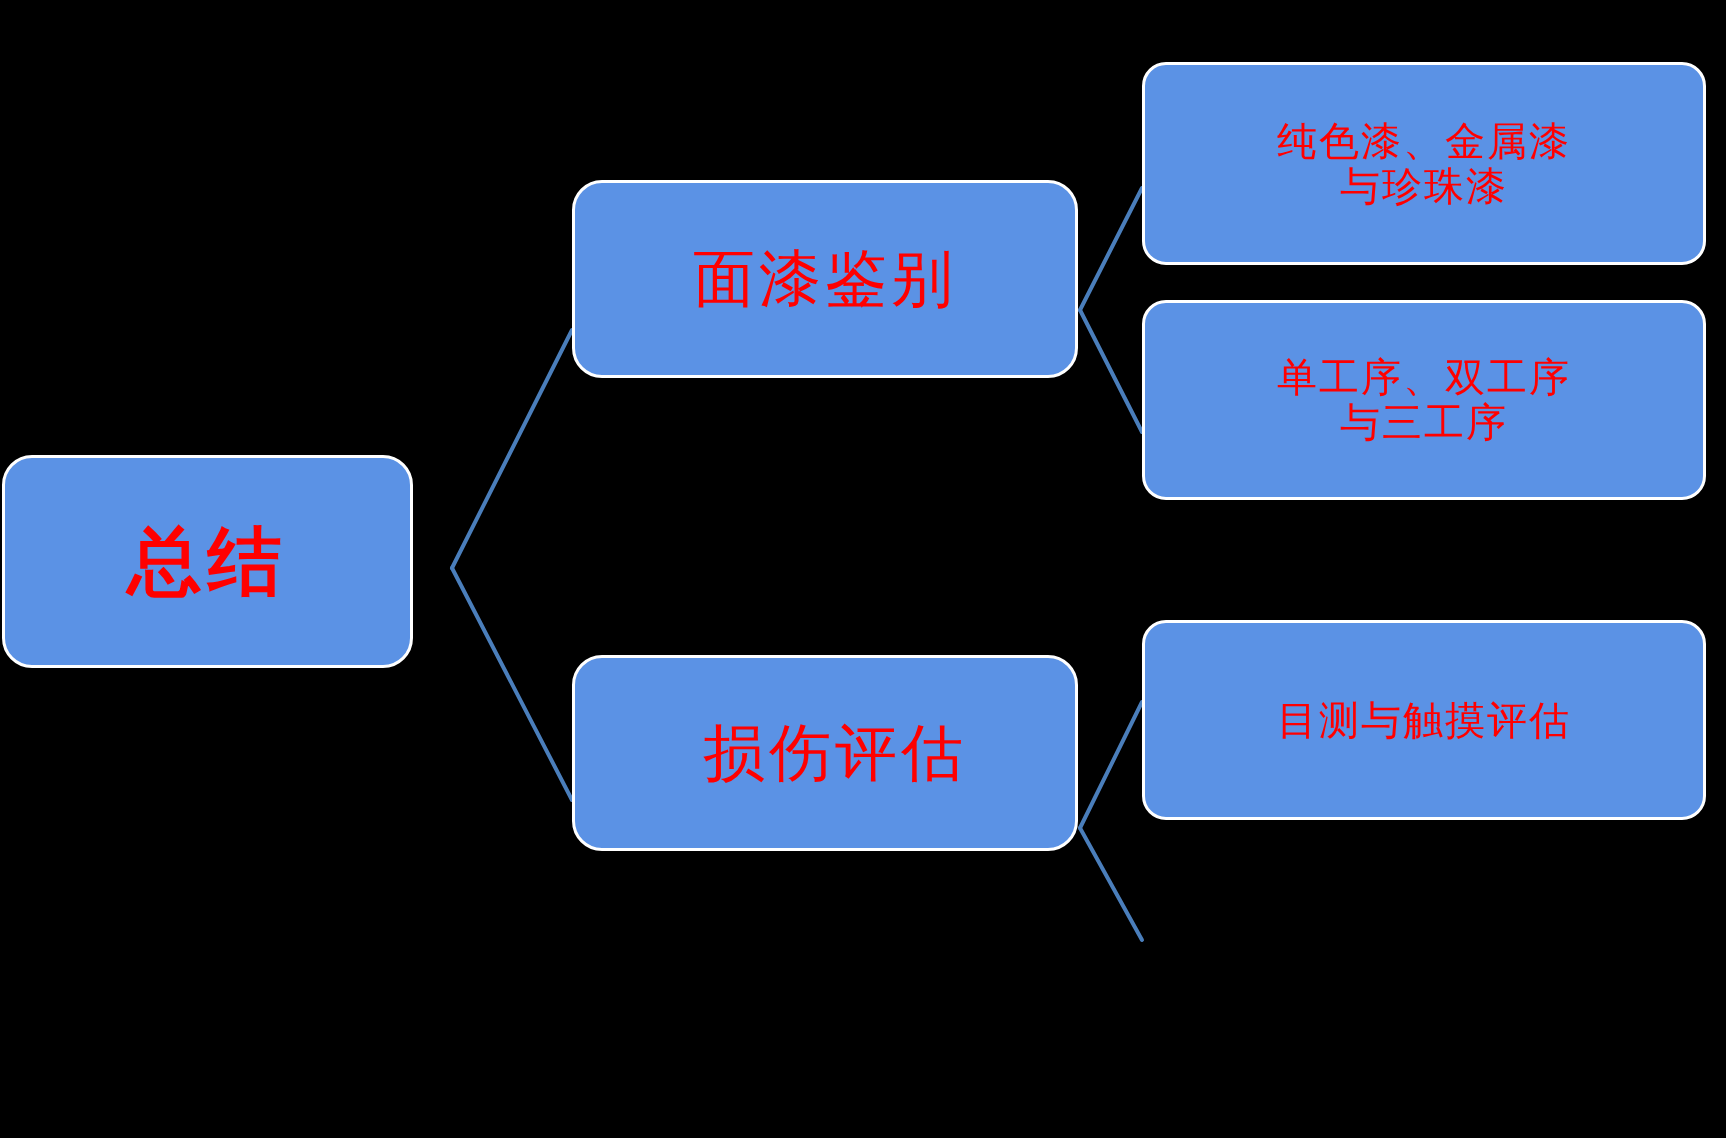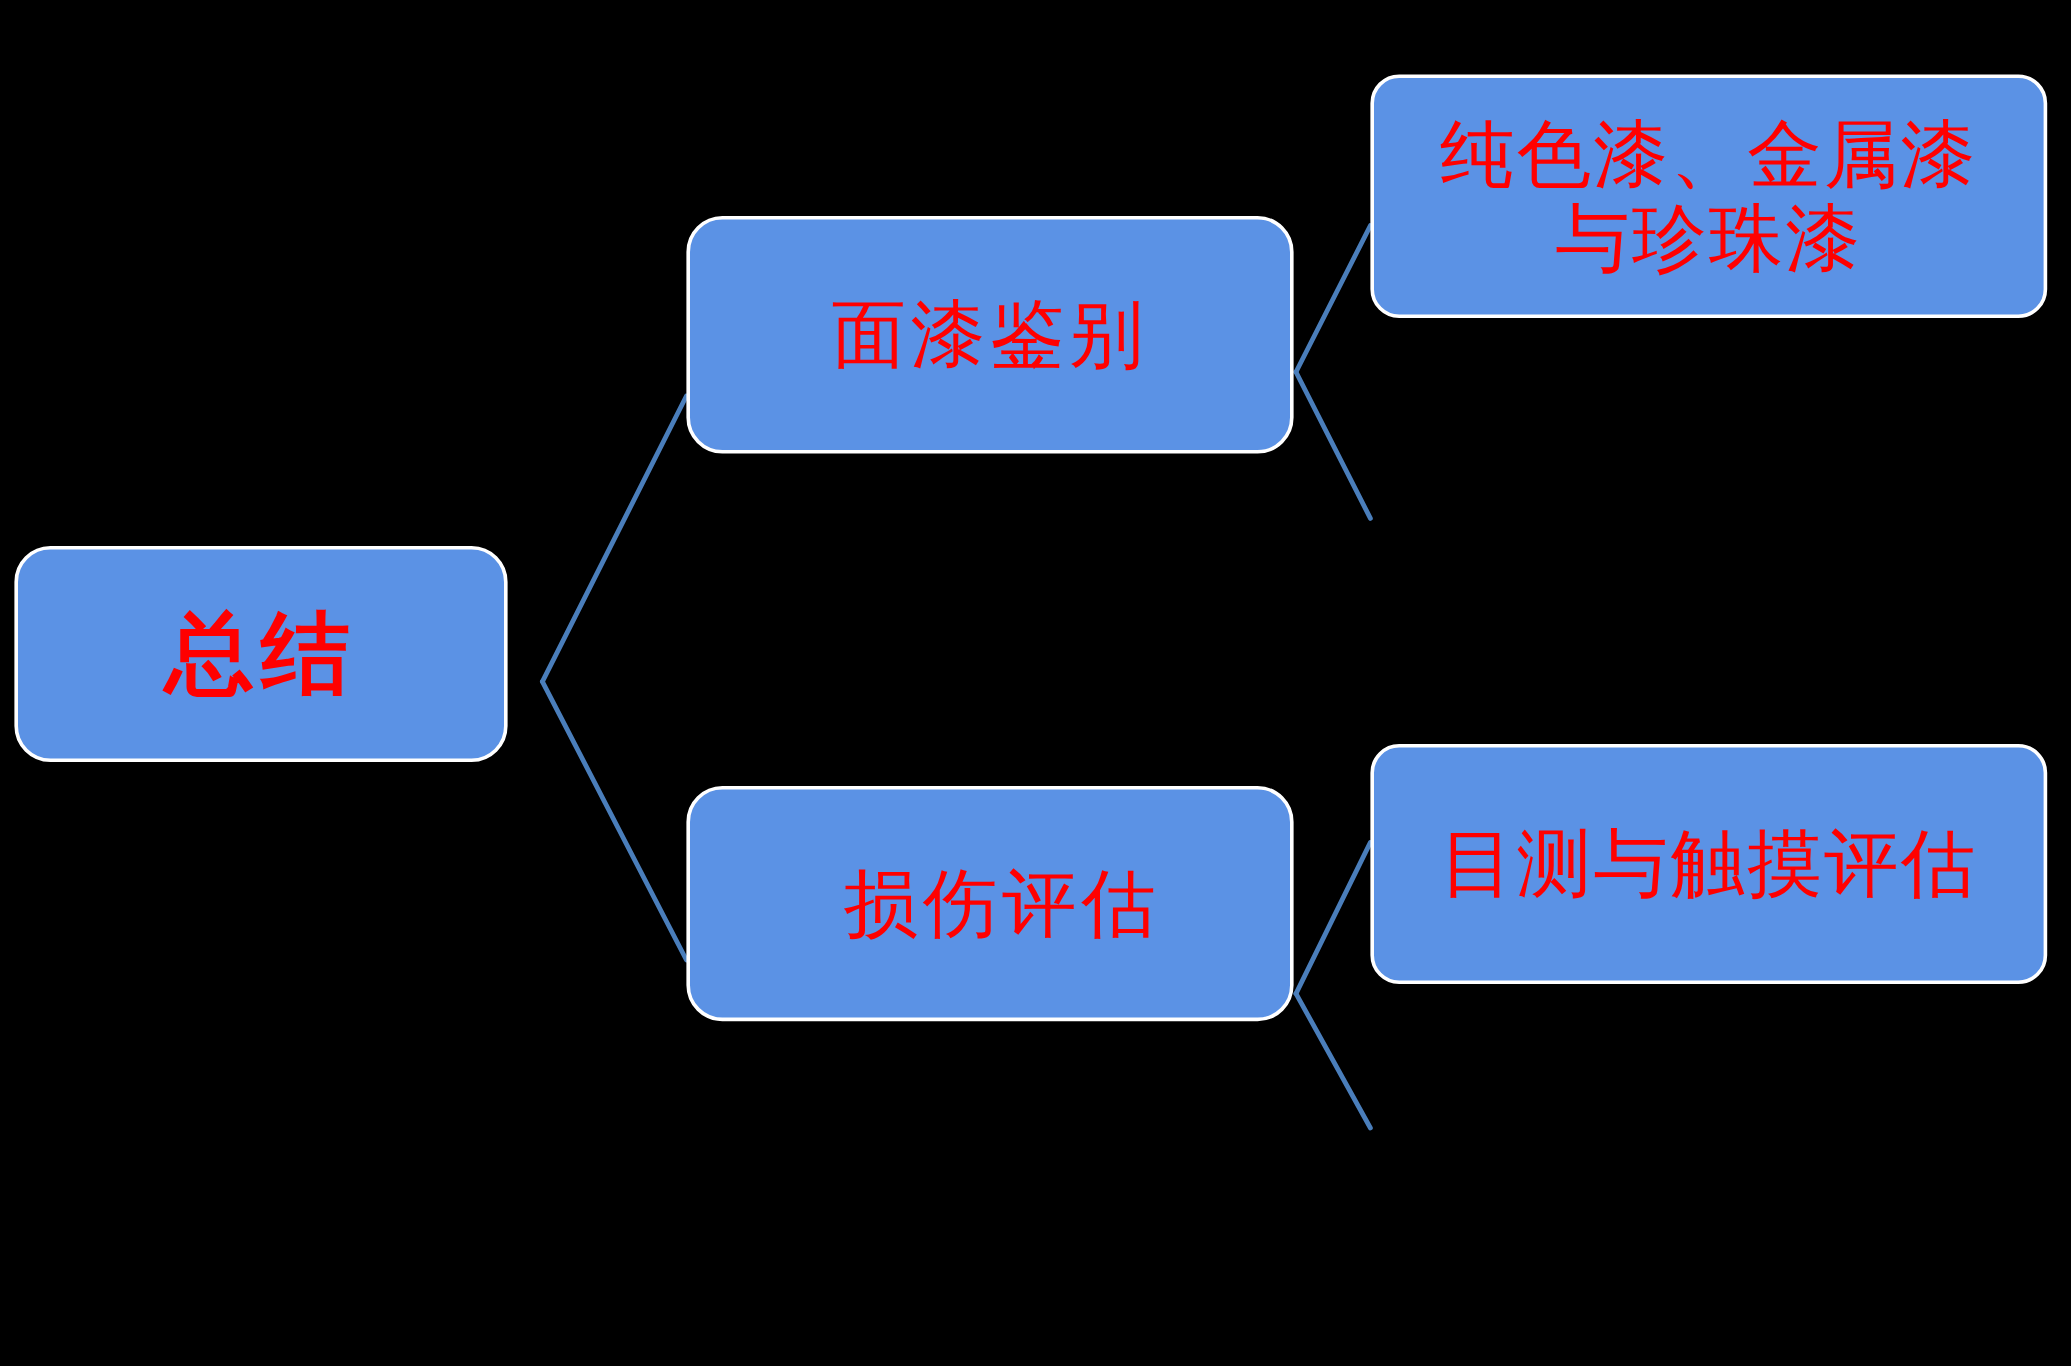--- a/index.html
+++ b/index.html
@@ -40,24 +40,24 @@
   }
   .node .label {
     display: block;
     width: 115%;
     text-align: center;
     color: #FF0000;
   }
 
   
   #node-root {
-    left: 12px;
+    left: 2px;
     top: 455px;
     width: 411px;
-    height: 180px;
+    height: 213px;
     border-radius: 30px;
   }
   #node-root .label {
     font-size: 74px;
     font-weight: bold;
     letter-spacing: 6px;
   }
 
   
   #node-topcoat {
@@ -88,21 +88,21 @@
     left: 1142px;
     width: 564px;
     border-radius: 24px;
   }
   #node-leaf-1 { top: 62px;  height: 203px; }
   #node-leaf-2 { top: 300px; height: 200px; }
   #node-leaf-3 { top: 588px; height: 200px; margin-top: 32px; }
   #node-leaf-4 { top: 825px; height: 152px; }
 
   .leaf .label {
-    font-size: 62px;
+    font-size: 40px;
     font-weight: normal;
     letter-spacing: 2px;
     width: 122%;
   }
   #node-leaf-3 .label { width: 112%; }
 </style>
 </head>
 <body>
 
 <div id="stage">
@@ -135,19 +135,23 @@
 
   <div class="node" id="node-damage">
     <span class="label">损伤评估</span>
   </div>
 
   <div class="node leaf" id="node-leaf-1">
     <span class="label">纯色漆、金属漆
 与珍珠漆</span>
   </div>
 
+  <div class="node leaf" id="node-leaf-2">
+    <span class="label">单工序、双工序
+与三工序</span>
+  </div>
 
   <div class="node leaf" id="node-leaf-3">
     <span class="label">目测与触摸评估</span>
   </div>
 
 
 </div>
 
 </body></html>

